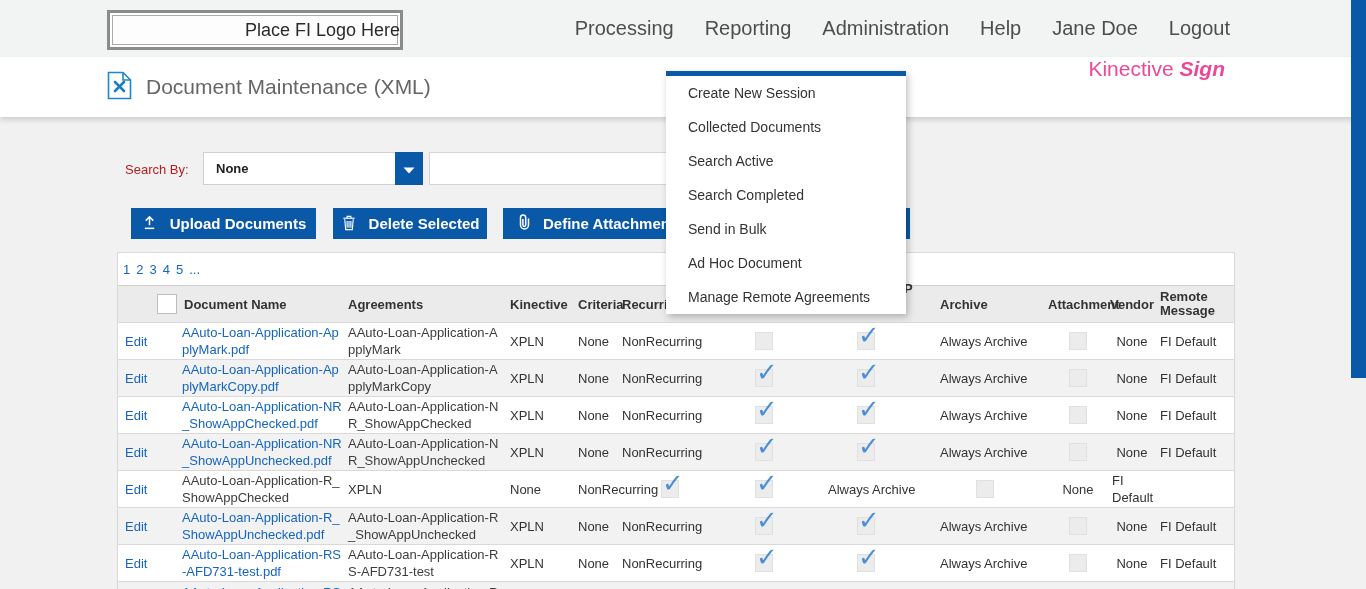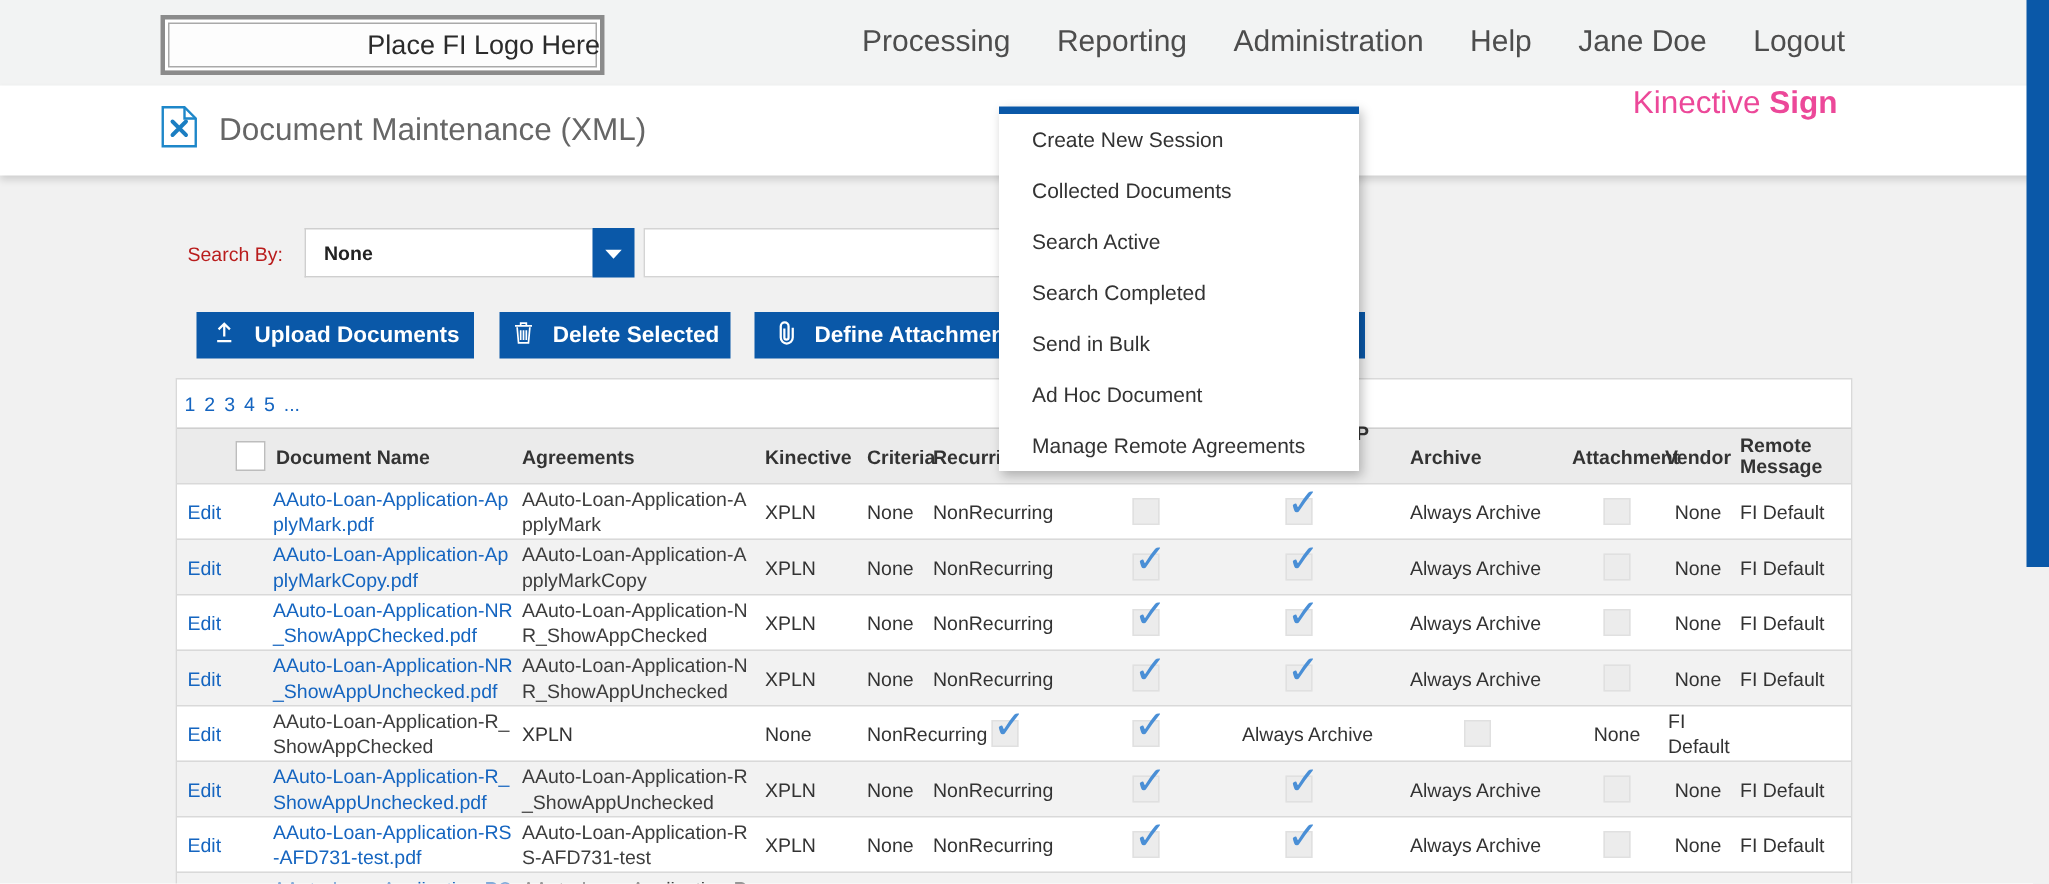--- a/index.html
+++ b/index.html
@@ -22,21 +22,21 @@
   .nav-item { font-size:20px; color:#4d4d4d; cursor:pointer; white-space:nowrap; }
 
   
   .title-band {
     position:absolute; left:0; top:57px; width:1361px; height:60px; background:#ffffff;
     box-shadow:0 3px 5px rgba(0,0,0,0.14); z-index:5;
   }
   .title-left { position:absolute; left:107px; top:0; height:60px; display:flex; align-items:center; gap:14px; }
   .page-title { font-size:21px; color:#666; }
   .brand { position:absolute; right:136px; top:0; height:60px; display:flex; align-items:flex-start; font-size:21px; color:#ec4899; }
-  .brand b { font-weight:bold; }
+  .brand b { font-weight:bold;font-style:italic; }
 
   
   .search-label { position:absolute; left:125px; top:162px; font-size:13px; color:#b91c1c; }
   .search-select {
     position:absolute; left:203px; top:152px; width:192px; height:33px;
     background:#fff; border:1px solid #cfcfcf; border-right:none;
     font-size:13px; font-weight:bold; color:#222; line-height:31px; padding-left:12px; cursor:pointer;
   }
   .search-select-arrow {
     position:absolute; left:395px; top:152px; width:28px; height:33px; background:#0a58a8;

